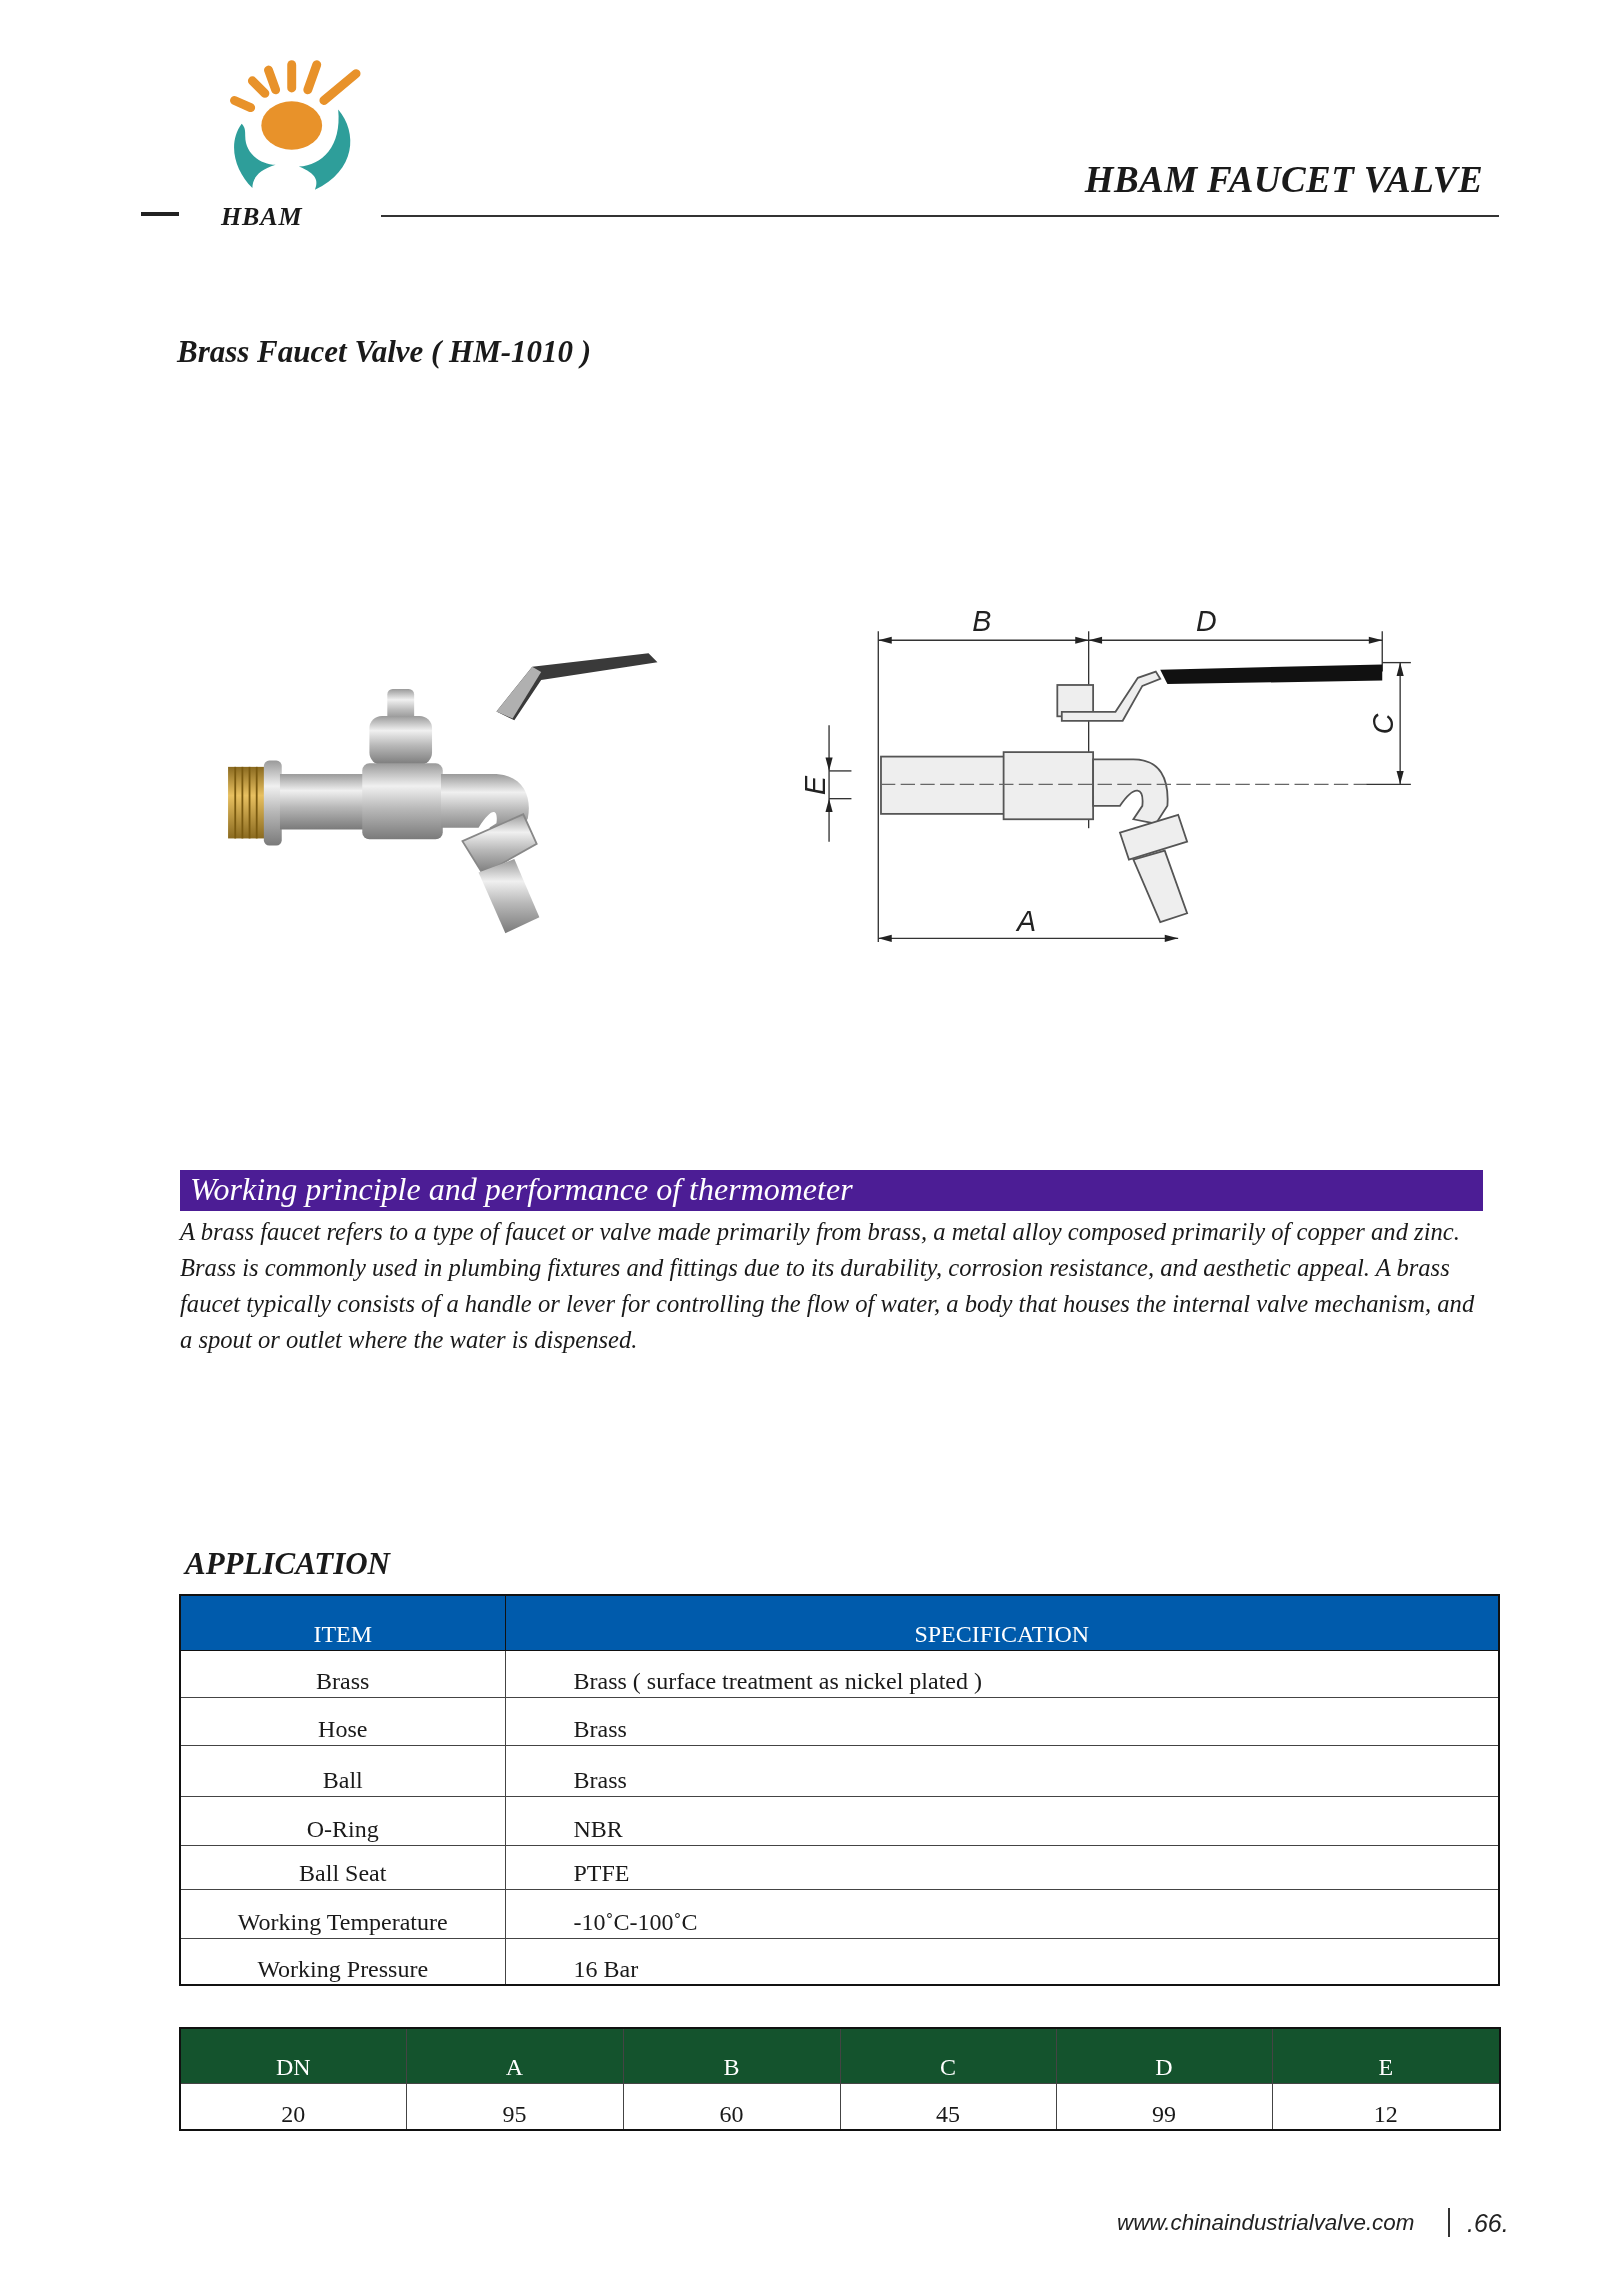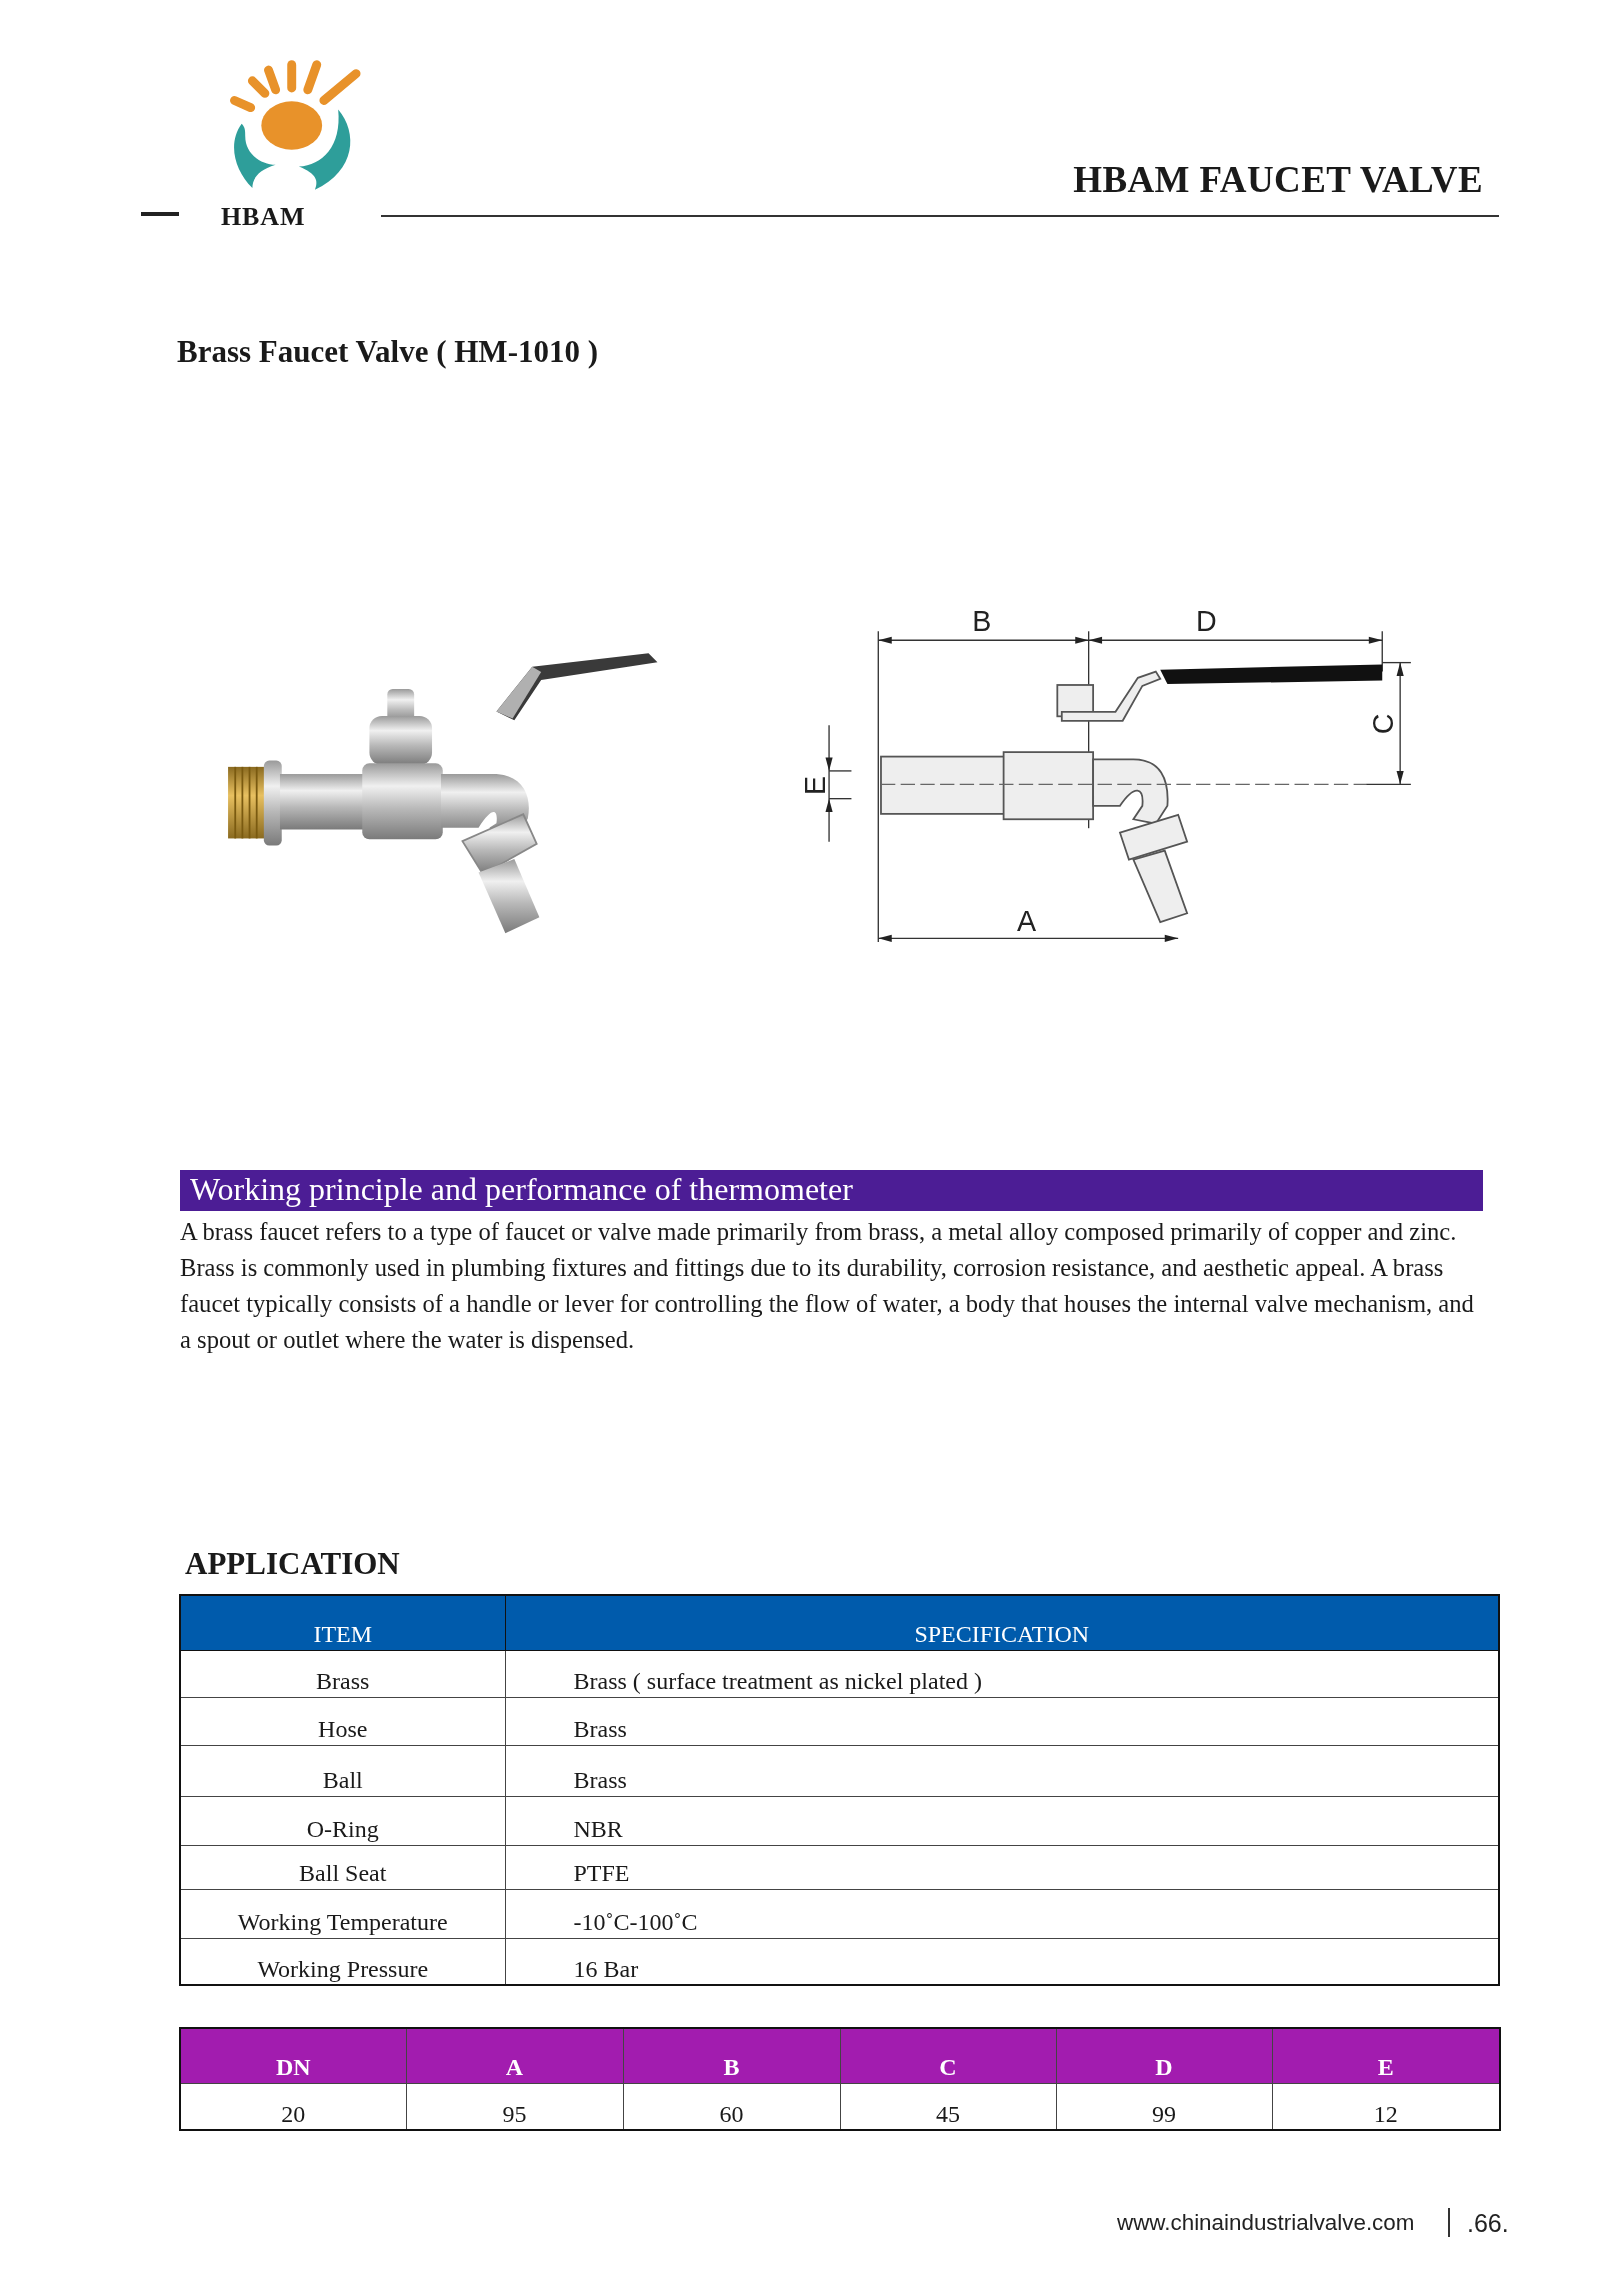--- a/index.html
+++ b/index.html
@@ -1,18 +1,18 @@
 <!DOCTYPE html>
 <html style="font-size:14.3px"><head>
 <meta charset="utf-8">
 <style>
   html, body { margin: 0; padding: 0; background: #ffffff; }
   body { width: 1622px; height: 2293px; position: relative; overflow: hidden;
          font-family: "Liberation Serif", "DejaVu Serif", serif; color: #1a1a1a; }
-  .abs { position: absolute; }
+  .abs { position: absolute; font-style: italic; }
 
   
   .logo { left: 222px; top: 54px; width: 143px; height: 143px; }
   .brand { left: 221px; top: 202px; font-size: 26px; font-weight: bold; letter-spacing: 0.9px; text-align: center; }
   .dash-left { left: 141px; top: 212px; width: 38px; height: 3.6px; background: #222; }
   .header-line { left: 381px; top: 215px; width: 1118px; height: 1.8px; background: #333; }
   .header-title { right: 139px; top: 158px; font-size: 37px; font-weight: bold; letter-spacing: 0.4px; }
 
   .product-title { left: 177px; top: 334px; font-size: 31px; font-weight: bold; }
 
@@ -28,21 +28,21 @@
 
   table { border-collapse: collapse; position: absolute; table-layout: fixed; padding-left: 24px; }
   .spec-table { left: 179px; top: 1594px; width: 1319px; border: 2.7px solid #111; }
   .spec-table td, .spec-table th { border: 1.8px solid #444; font-size: 24px; padding: 0; vertical-align: bottom; padding-bottom: 1.8px; }
   .spec-table th { background: #005BAC; color: #fff; font-weight: normal; height: 52px; border-color: #111; }
   .spec-table td.item { text-align: center; }
   .spec-table td.spec { text-align: left; padding-left: 68px; }
 
   .dim-table { left: 179px; top: 2027px; width: 1319px; border: 2.7px solid #111; }
   .dim-table th, .dim-table td { border: 1.8px solid #444; text-align: center; font-size: 24px; padding: 0; vertical-align: bottom; padding-bottom: 1.8px; }
-  .dim-table th { background: #a21caf; color: #fff; font-weight: bold; height: 52px; }
+  .dim-table th { background: #14532d; color: #fff; font-weight: normal; height: 52px; }
   .dim-table td { height: 39px; }
 
   .footer-url { left: 1117px; top: 2210px; font-family: "Liberation Sans", "DejaVu Sans", sans-serif; font-size: 22.4px; color: #222; }
   .footer-sep { left: 1448px; top: 2208px; width: 1.8px; height: 29px; background: #333; }
   .footer-page { left: 1467px; top: 2209px; font-family: "Liberation Sans", "DejaVu Sans", sans-serif; font-size: 25px; color: #222; }
 </style>
 </head>
 <body>
 
 <div class="abs logo">

